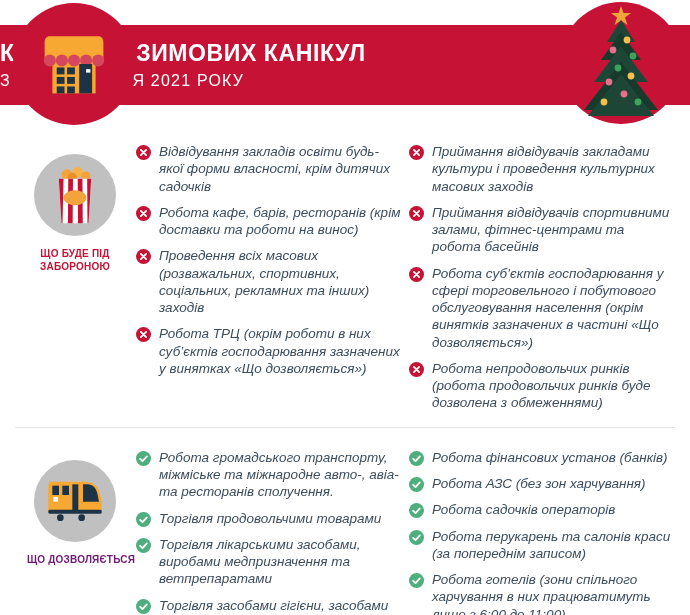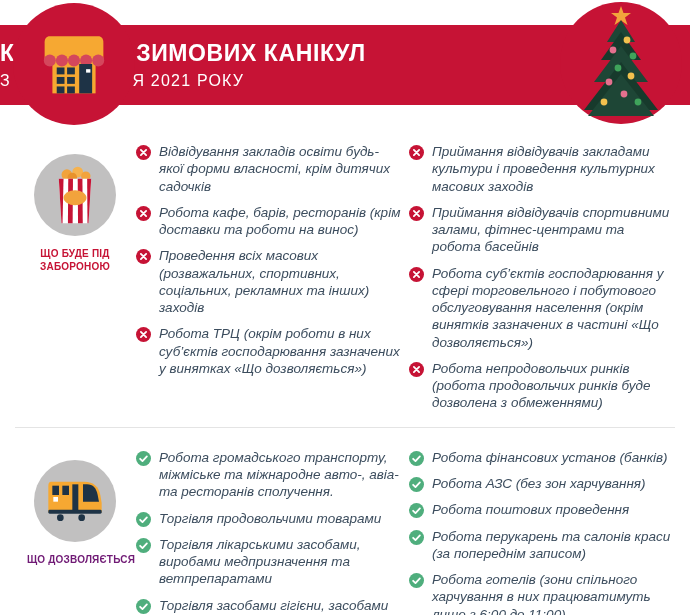--- a/index.html
+++ b/index.html
@@ -247,21 +247,21 @@
                 <circle cx="8" cy="8" r="8" fill="#4FAE7D"></circle>
                 <path d="M4.4 8.3l2.5 2.5 4.7-5" stroke="#fff" stroke-width="1.9" fill="none" stroke-linecap="round" stroke-linejoin="round"></path>
               </svg></span>
           <span class="item-text">Робота АЗС (без зон харчування)</span>
         </li>
         <li class="item">
           <span class="marker"><svg width="15" height="15" viewBox="0 0 16 16">
                 <circle cx="8" cy="8" r="8" fill="#4FAE7D"></circle>
                 <path d="M4.4 8.3l2.5 2.5 4.7-5" stroke="#fff" stroke-width="1.9" fill="none" stroke-linecap="round" stroke-linejoin="round"></path>
               </svg></span>
-          <span class="item-text">Робота поштових проведення</span>
+          <span class="item-text">Робота садочків операторів</span>
         </li>
         <li class="item">
           <span class="marker"><svg width="15" height="15" viewBox="0 0 16 16">
                 <circle cx="8" cy="8" r="8" fill="#4FAE7D"></circle>
                 <path d="M4.4 8.3l2.5 2.5 4.7-5" stroke="#fff" stroke-width="1.9" fill="none" stroke-linecap="round" stroke-linejoin="round"></path>
               </svg></span>
           <span class="item-text">Робота перукарень та салонів краси (за попереднім записом)</span>
         </li>
         <li class="item">
           <span class="marker"><svg width="15" height="15" viewBox="0 0 16 16">

